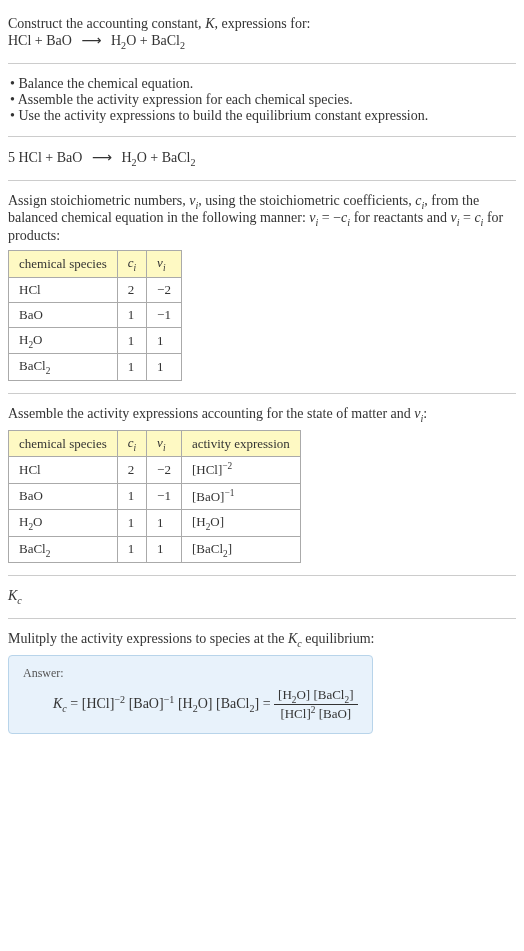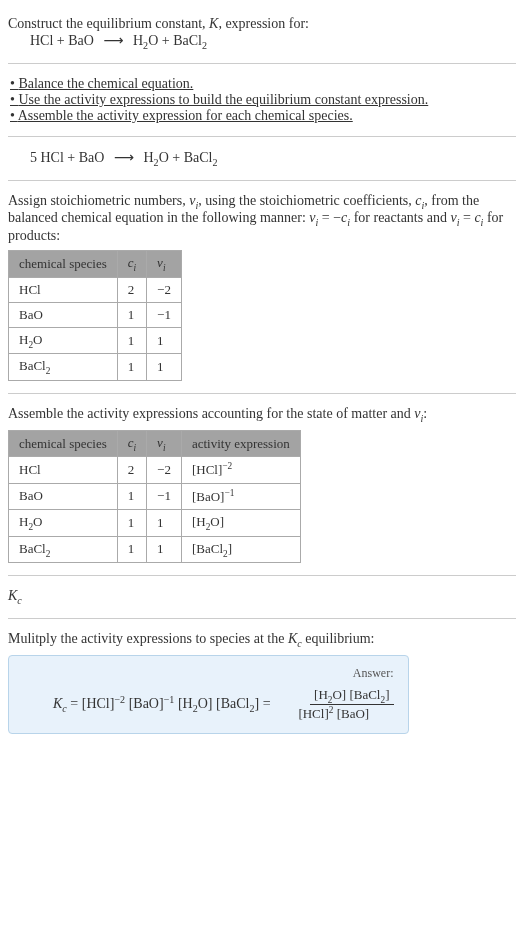--- a/index.html
+++ b/index.html
@@ -6,76 +6,76 @@
     body {
       font-family: Georgia, 'Times New Roman', serif;
       font-size: 14px;
       color: #333;
       background: #fff;
       width: 524px;
       padding: 8px;
     }
     .section { padding: 8px 0; }
     hr { border: none; border-top: 1px solid #ccc; margin: 4px 0; }
-    .equation { font-family: Georgia, serif; margin-left: 22px; }
+    .equation { font-family: Georgia, serif; }
     .sub { font-size: 0.72em; vertical-align: sub; }
     .sup { font-size: 0.72em; vertical-align: super; }
     .italic { font-style: italic; }
     .arrow { padding: 0 6px; }
     table.data {
       border-collapse: collapse;
       margin-top: 6px;
     }
     table.data th, table.data td {
       border: 1px solid #aaa;
       padding: 4px 10px;
       text-align: left;
       font-weight: normal;
       font-size: 13px;
     }
-    table.data th { background: #a3a3a3; }
+    table.data th { background: #fef9c3; }
     .answer-box {
       background: #e8f2fb;
       border: 1px solid #b8d4ea;
       border-radius: 4px;
       padding: 10px 14px;
       margin-top: 6px;
       display: inline-block;
     }
-    .answer-label { font-size: 12px; color: #555; text-align: right; }
+    .answer-label { font-size: 12px; color: #555; }
     .frac {
       display: inline-block;
       vertical-align: middle;
       text-align: center;
       font-size: 13px;
     }
-    .frac .num { display: block; border-bottom: 1px solid #333; padding: 0 4px; margin-left: 36px; }
+    .frac .num { display: block; border-bottom: 1px solid #333; padding: 0 4px; }
     .frac .den { display: block; padding: 0 4px; }
-    .plan-list { list-style: none; padding-left: 2px; text-decoration: underline; }
+    .plan-list { list-style: none; padding-left: 2px; }
     .plan-list li::before { content: "• "; }
   </style>
 </head>
 <body>
 
 <div class="section">
-  <span>Construct the equilibrium constant, </span><span class="italic">K</span><span>, expression for:</span><br>
+  <span>Construct the accounting constant, </span><span class="italic">K</span><span>, expressions for:</span><br>
   <span class="equation">
     <span>HCl + BaO</span>
     <span class="arrow">⟶</span>
     <span>H</span><span class="sub">2</span><span>O + BaCl</span><span class="sub">2</span>
   </span>
 </div>
 
 <hr>
 
 <div class="section">
   <ul class="plan-list">
     <li>Balance the chemical equation.</li>
+    <li>Assemble the activity expression for each chemical species.</li>
     <li>Use the activity expressions to build the equilibrium constant expression.</li>
-    <li>Assemble the activity expression for each chemical species.</li>
   </ul>
 </div>
 
 <hr>
 
 <div class="section">
   <span class="equation">
     <span>5 HCl + BaO</span>
     <span class="arrow">⟶</span>
     <span>H</span><span class="sub">2</span><span>O + BaCl</span><span class="sub">2</span>

